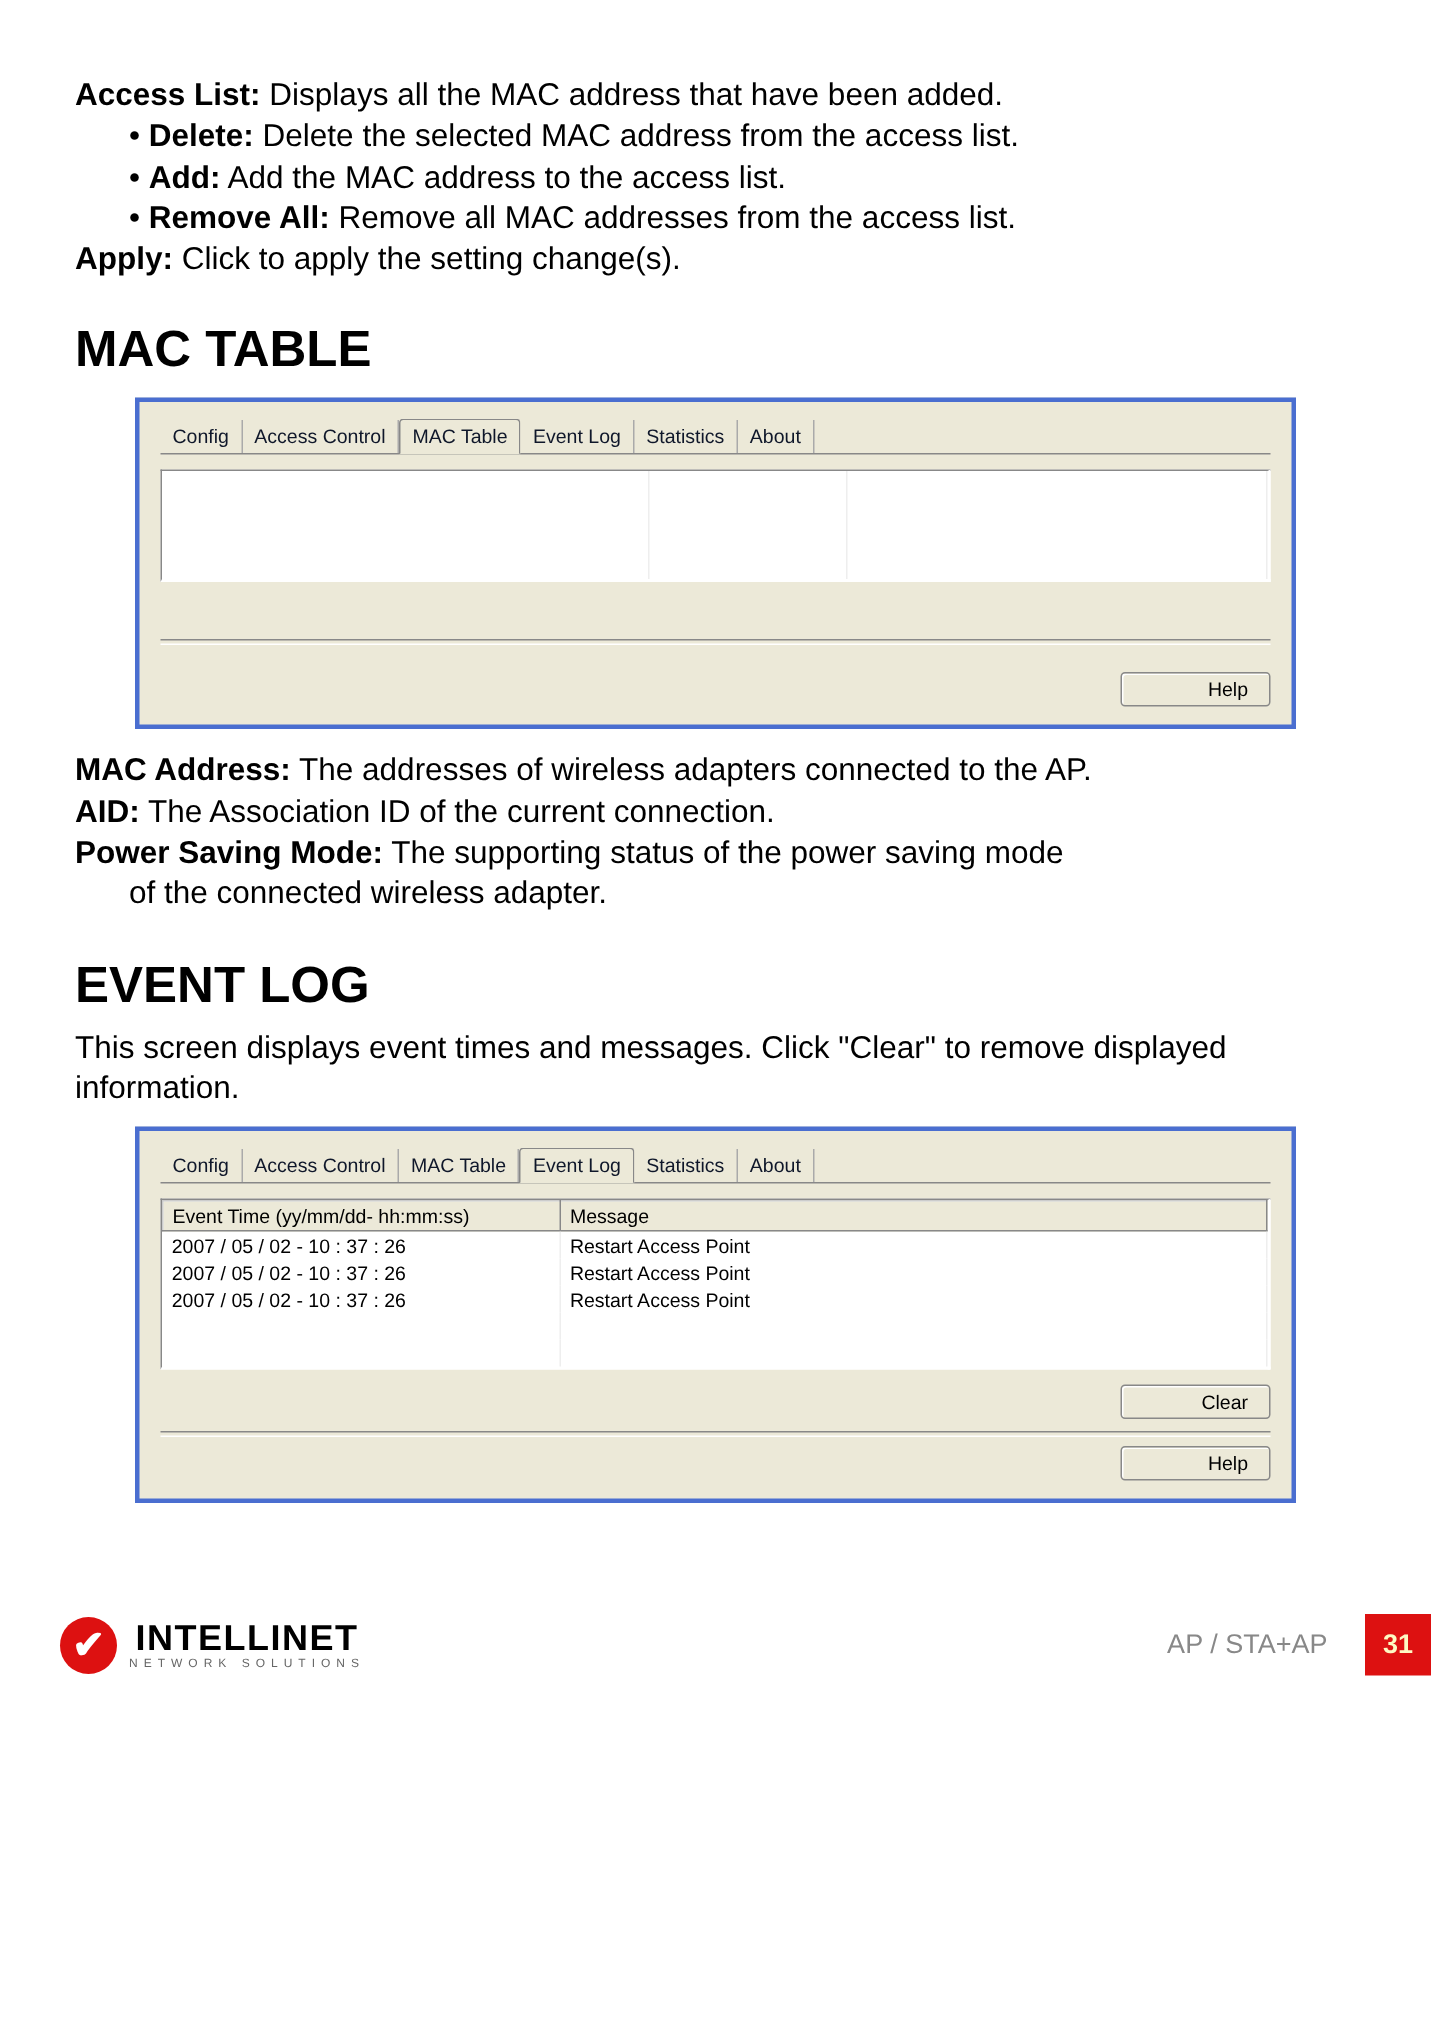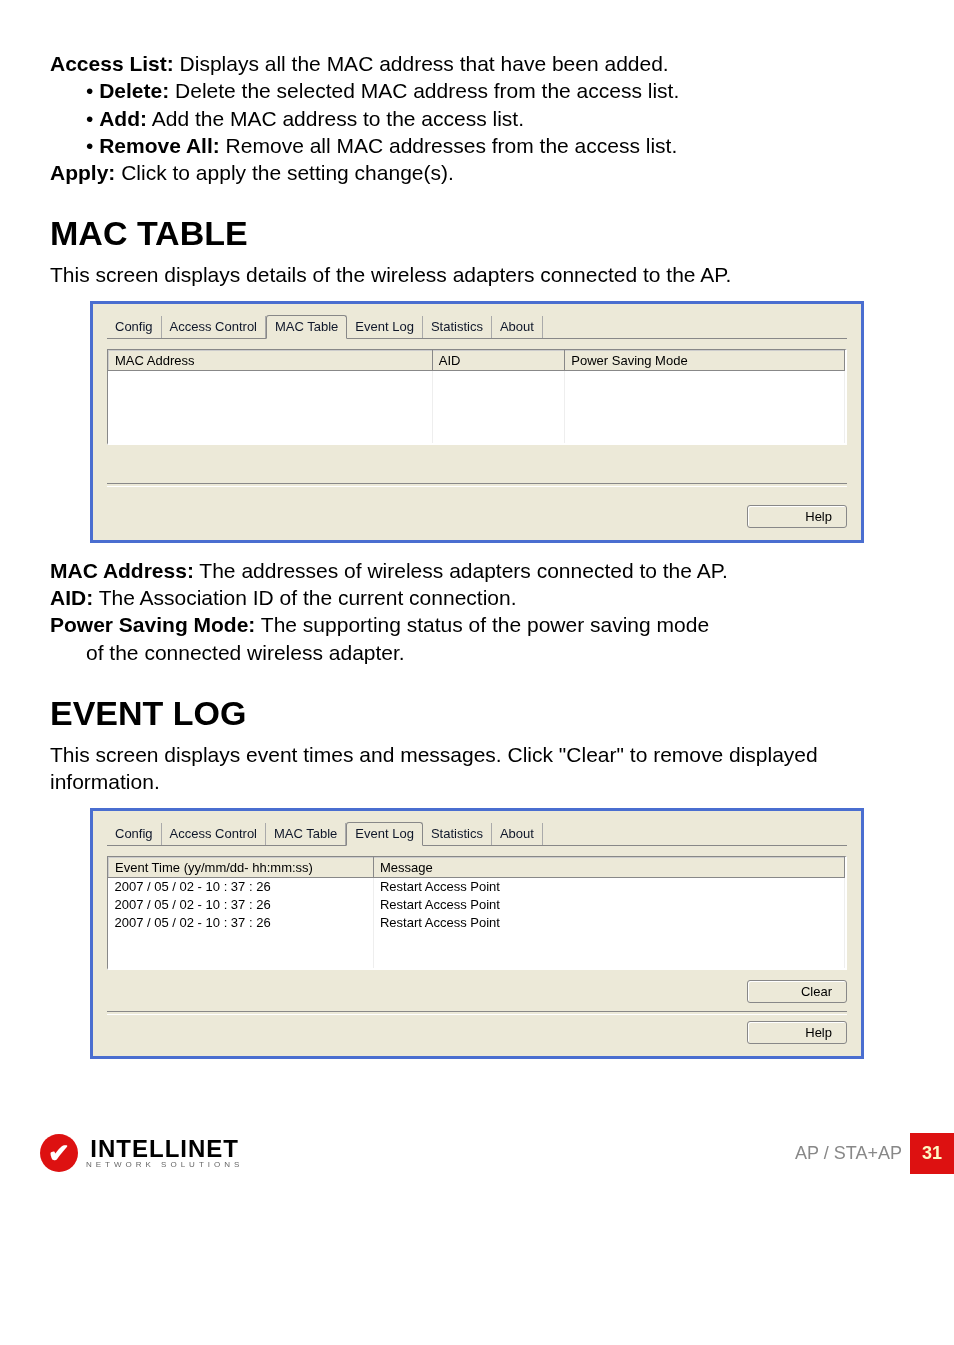--- a/index.html
+++ b/index.html
@@ -109,62 +109,56 @@
   .logo-mark {
     width: 38px; height: 38px;
     background: #d11;
     border-radius: 50%;
     display: flex; align-items: center; justify-content: center;
     color: #fff; font-size: 26px; font-weight: bold;
   }
   .logo-text { display: flex; flex-direction: column; line-height: 1; align-items: center; }
   .logo-text .big { font-size: 24px; font-weight: 900; letter-spacing: 1px; }
   .logo-text .small { font-size: 8px; letter-spacing: 4px; color: #666; }
-  .footer-right { display: flex; align-items: center; gap: 8px; color: #888; font-size: 18px; }
+  .footer-right { display: flex; align-items: center; gap: 25px; color: #888; font-size: 18px; }
   .page-num { background: #d11; color: #fef9c3; padding: 10px 12px; font-weight: bold; font-size: 18px; }
 </style>
 </head>
 <body>
 
 <div class="page">
 
   <div class="body-text">
     <div><b>Access List:</b><span> Displays all the MAC address that have been added.</span></div>
     <div class="indent">• <b>Delete:</b><span> Delete the selected MAC address from the access list.</span></div>
     <div class="indent">• <b>Add:</b><span> Add the MAC address to the access list.</span></div>
     <div class="indent">• <b>Remove All:</b><span> Remove all MAC addresses from the access list.</span></div>
     <div><b>Apply:</b><span> Click to apply the setting change(s).</span></div>
   </div>
 
   <div class="section-heading">MAC TABLE</div>
-  <div class="body-text">This screen displays details of the wireless adapters connected to the AP.</div>
 
   <div class="dialog">
     <div class="dialog-inner">
       <div class="tabstrip">
         <div class="tab">Config</div>
         <div class="tab">Access Control</div>
         <div class="tab active">MAC Table</div>
         <div class="tab">Event Log</div>
         <div class="tab">Statistics</div>
         <div class="tab">About</div>
       </div>
       <div class="win-table">
         <table>
           <colgroup>
               <col style="width:44%">
               <col style="width:18%">
               <col>
             </colgroup>
           <tbody>
-              <tr>
-            <th>MAC Address</th>
-            <th>AID</th>
-            <th>Power Saving Mode</th>
-          </tr>
           <tr class="emptyrow">
                 <td></td>
                 <td></td>
                 <td></td>
               </tr>
           <tr class="emptyrow">
                 <td></td>
                 <td></td>
                 <td></td>
               </tr>

